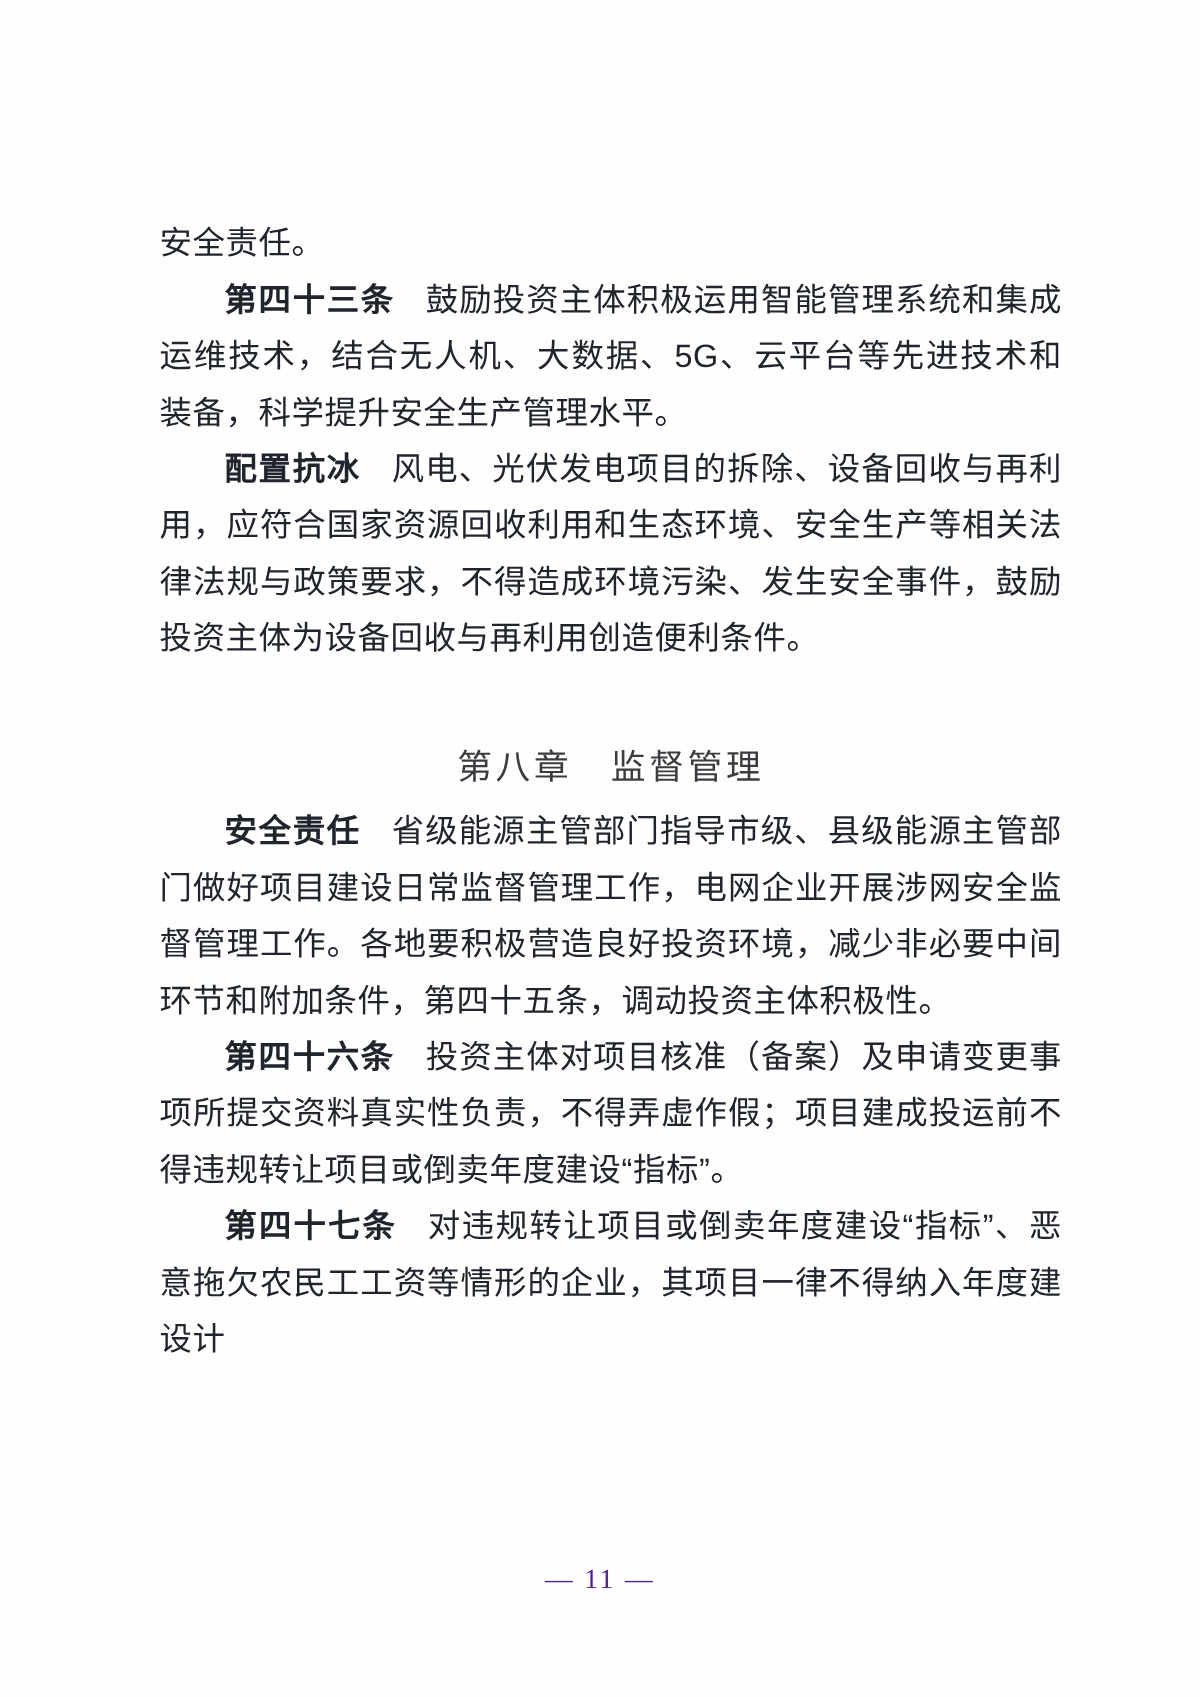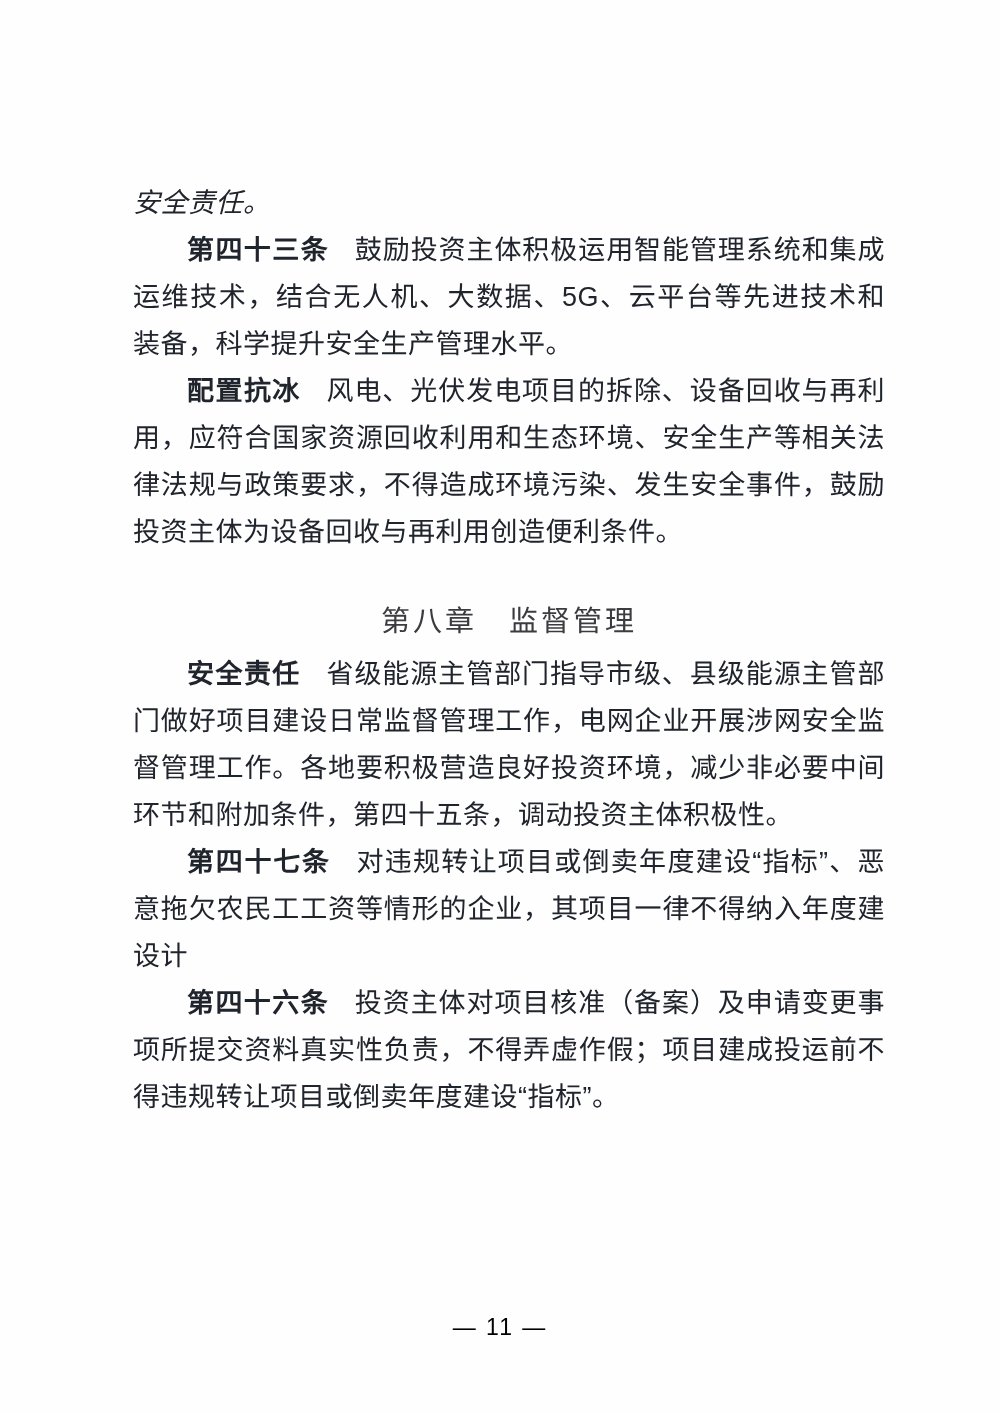--- a/index.html
+++ b/index.html
@@ -29,48 +29,46 @@
   .para {
     margin: 0;
     font-size: 27px;
     line-height: 47px;
     text-align: justify;
     text-indent: 2em;
     letter-spacing: 0.5px;
   }
   .para.continuation {
     text-indent: 0;
-    font-style: italic;
   }
   .art-num {
     font-weight: 700;
     letter-spacing: 1px;
     margin-right: 0.95em;
   }
   .chapter-heading {
-    margin: 42px 0 6px 0;
+    margin: 61px 0 6px 0;
     font-family: "Liberation Serif", serif;
     font-weight: 500;
     font-size: 29px;
     line-height: 47px;
     color: #3b3b40;
     text-align: center;
     letter-spacing: 3px;
   }
   .page-footer {
     position: absolute;
     top: 1303px;
     left: 0;
     width: 100%;
     text-align: center;
-    font-family: Liberation Sans, sans-serif;
+    font-family: Liberation Serif, serif;
     font-size: 23px;
     letter-spacing: 2px;
-    color: #000000;
-    margin-top: 11px;
+    color: #4c1d95;
   }
 </style>
 </head>
 <body>
 
 <div class="page">
   <main class="content">
 
     <p class="para continuation">安全责任。</p>
 
@@ -83,23 +81,23 @@
       <span class="art-num">配置抗冰</span><span class="art-body">风电、光伏发电项目的拆除、设备回收与再利用，应符合国家资源回收利用和生态环境、安全生产等相关法律法规与政策要求，不得造成环境污染、发生安全事件，鼓励投资主体为设备回收与再利用创造便利条件。</span>
     </p>
 
     <h2 class="chapter-heading">第八章　监督管理</h2>
 
     <p class="para">
       <span class="art-num">安全责任</span><span class="art-body">省级能源主管部门指导市级、县级能源主管部门做好项目建设日常监督管理工作，电网企业开展涉网安全监督管理工作。各地要积极营造良好投资环境，减少非必要中间环节和附加条件，第四十五条，调动投资主体积极性。</span>
     </p>
 
     <p class="para">
-      <span class="art-num">第四十七条</span><span class="art-body">对违规转让项目或倒卖年度建设“指标”、恶意拖欠农民工工资等情形的企业，其项目一律不得纳入年度建设计</span>
+      <span class="art-num">第四十六条</span><span class="art-body">投资主体对项目核准（备案）及申请变更事项所提交资料真实性负责，不得弄虚作假；项目建成投运前不得违规转让项目或倒卖年度建设“指标”。</span>
     </p>
 
     <p class="para">
-      <span class="art-num">第四十六条</span><span class="art-body">投资主体对项目核准（备案）及申请变更事项所提交资料真实性负责，不得弄虚作假；项目建成投运前不得违规转让项目或倒卖年度建设“指标”。</span>
+      <span class="art-num">第四十七条</span><span class="art-body">对违规转让项目或倒卖年度建设“指标”、恶意拖欠农民工工资等情形的企业，其项目一律不得纳入年度建设计</span>
     </p>
 
   </main>
 
   <footer class="page-footer">— 11 —</footer>
 </div>
 
 </body></html>

